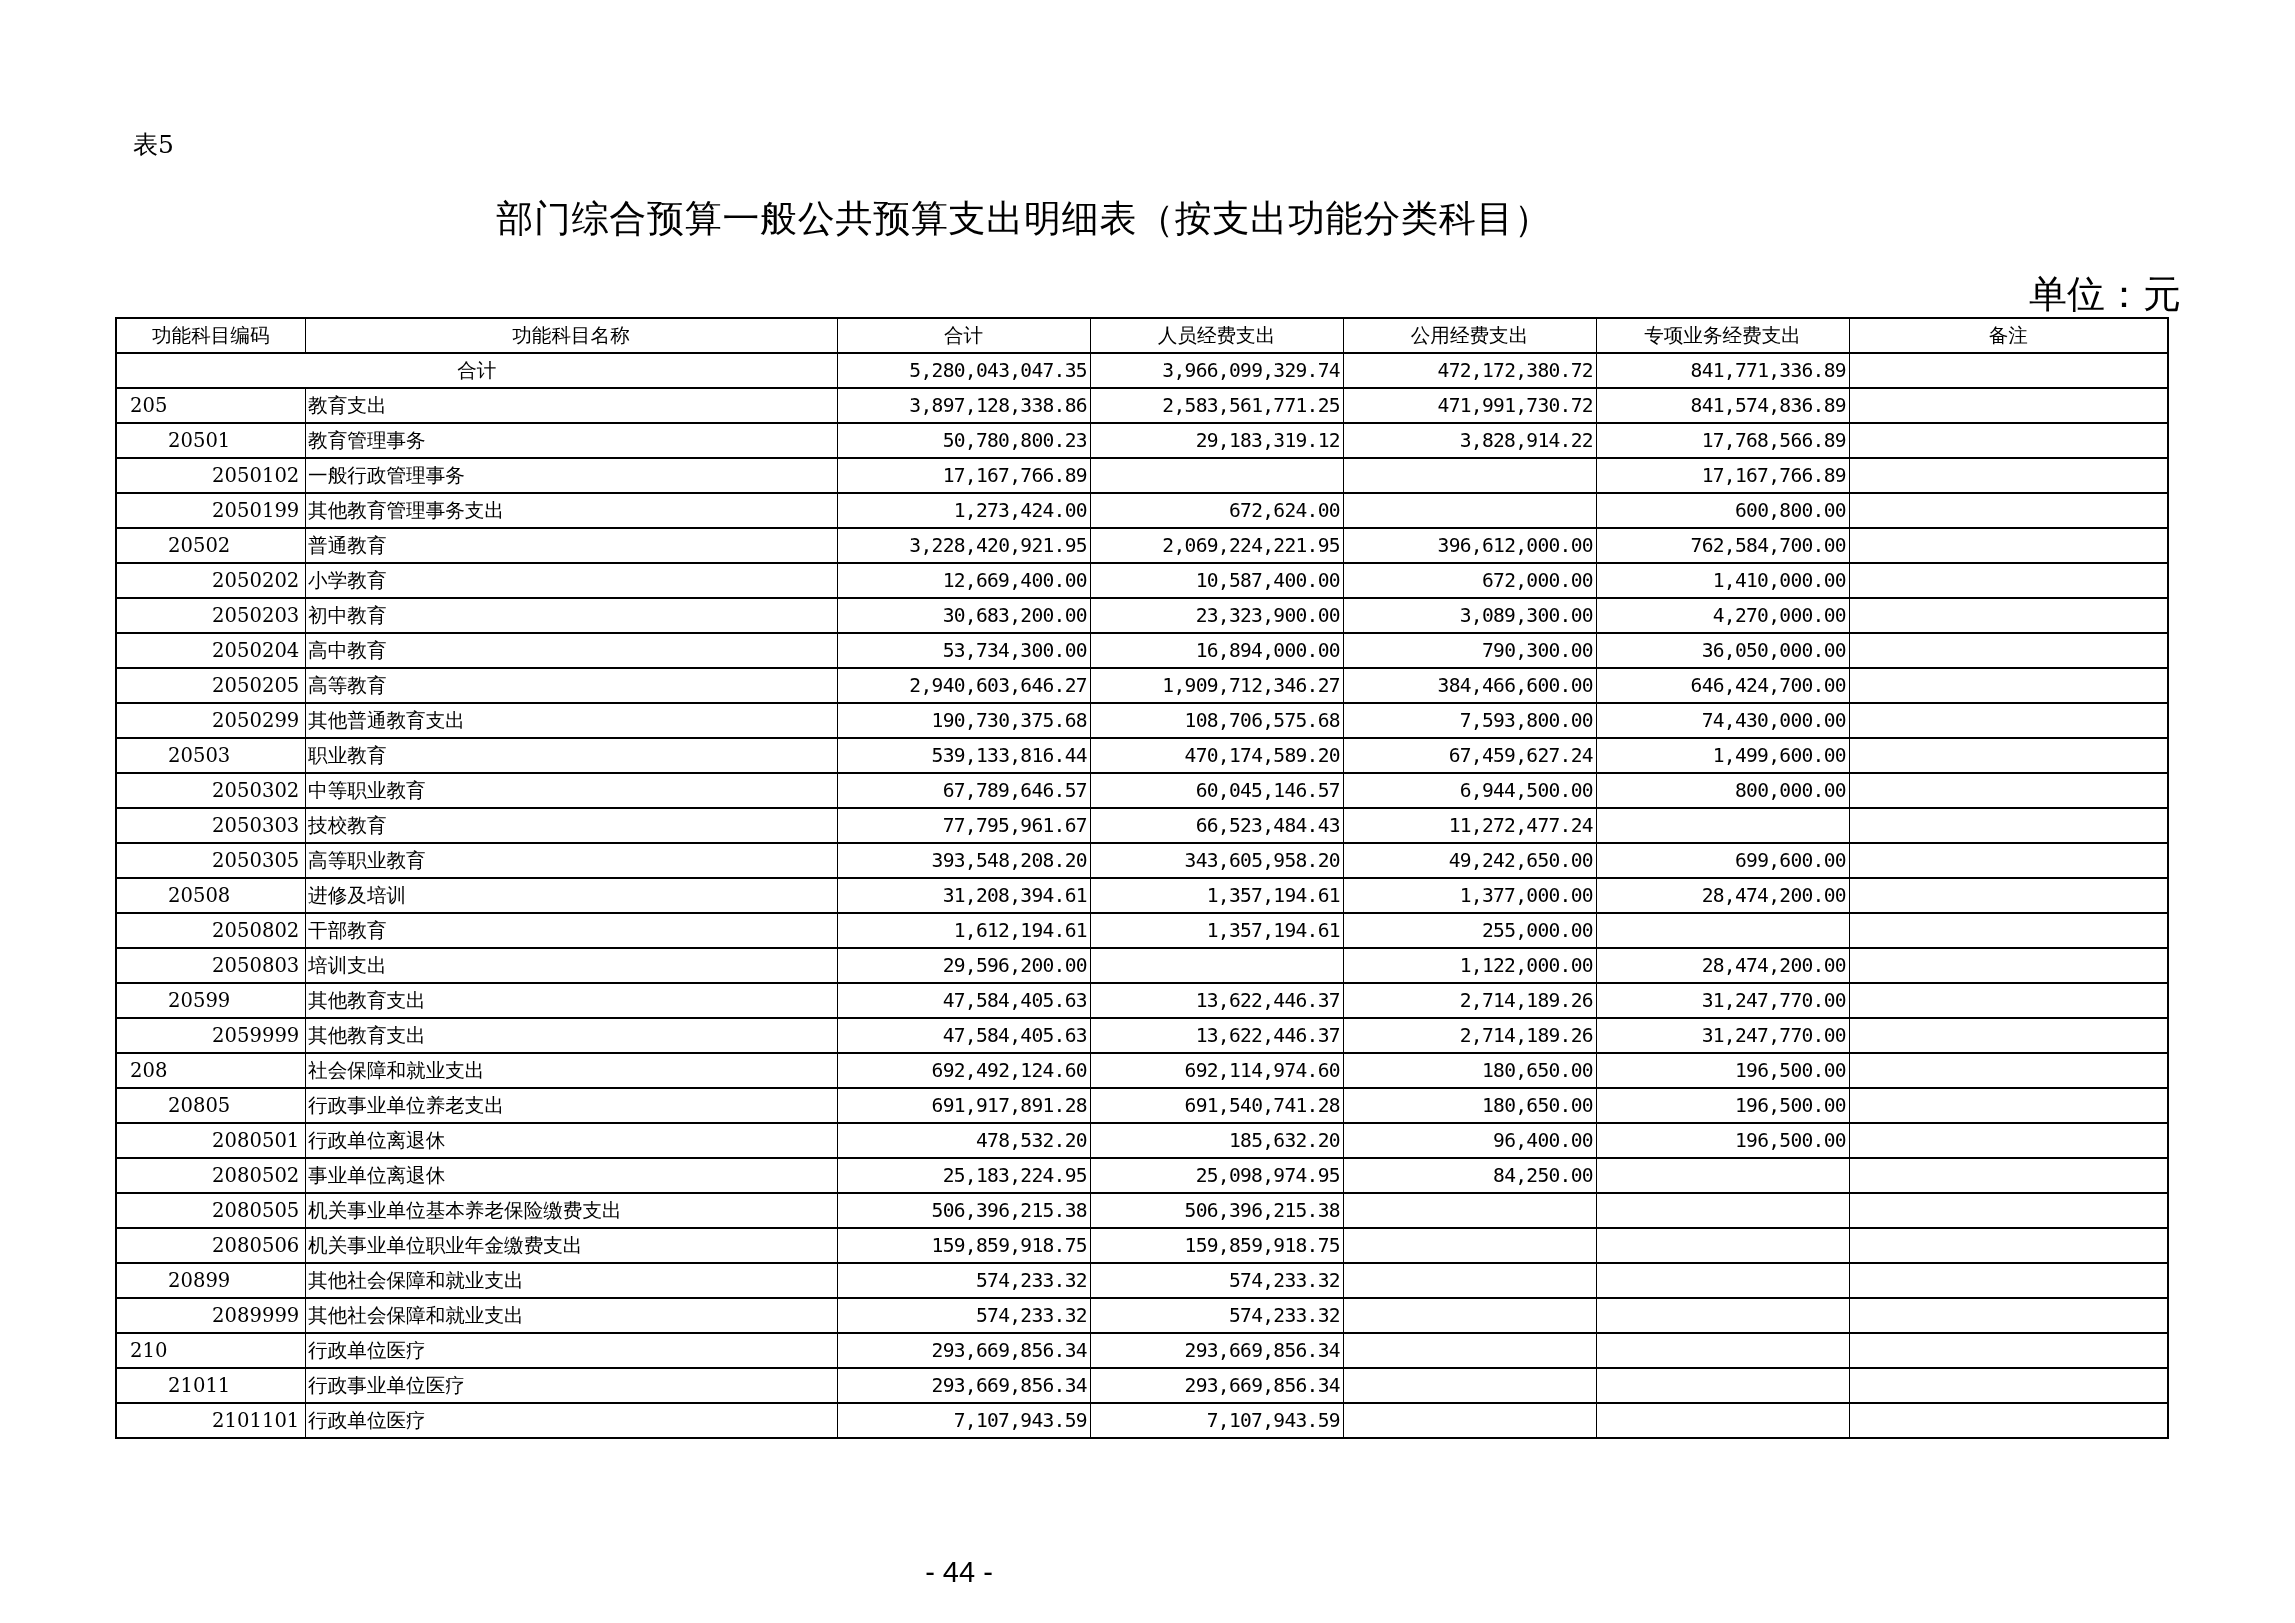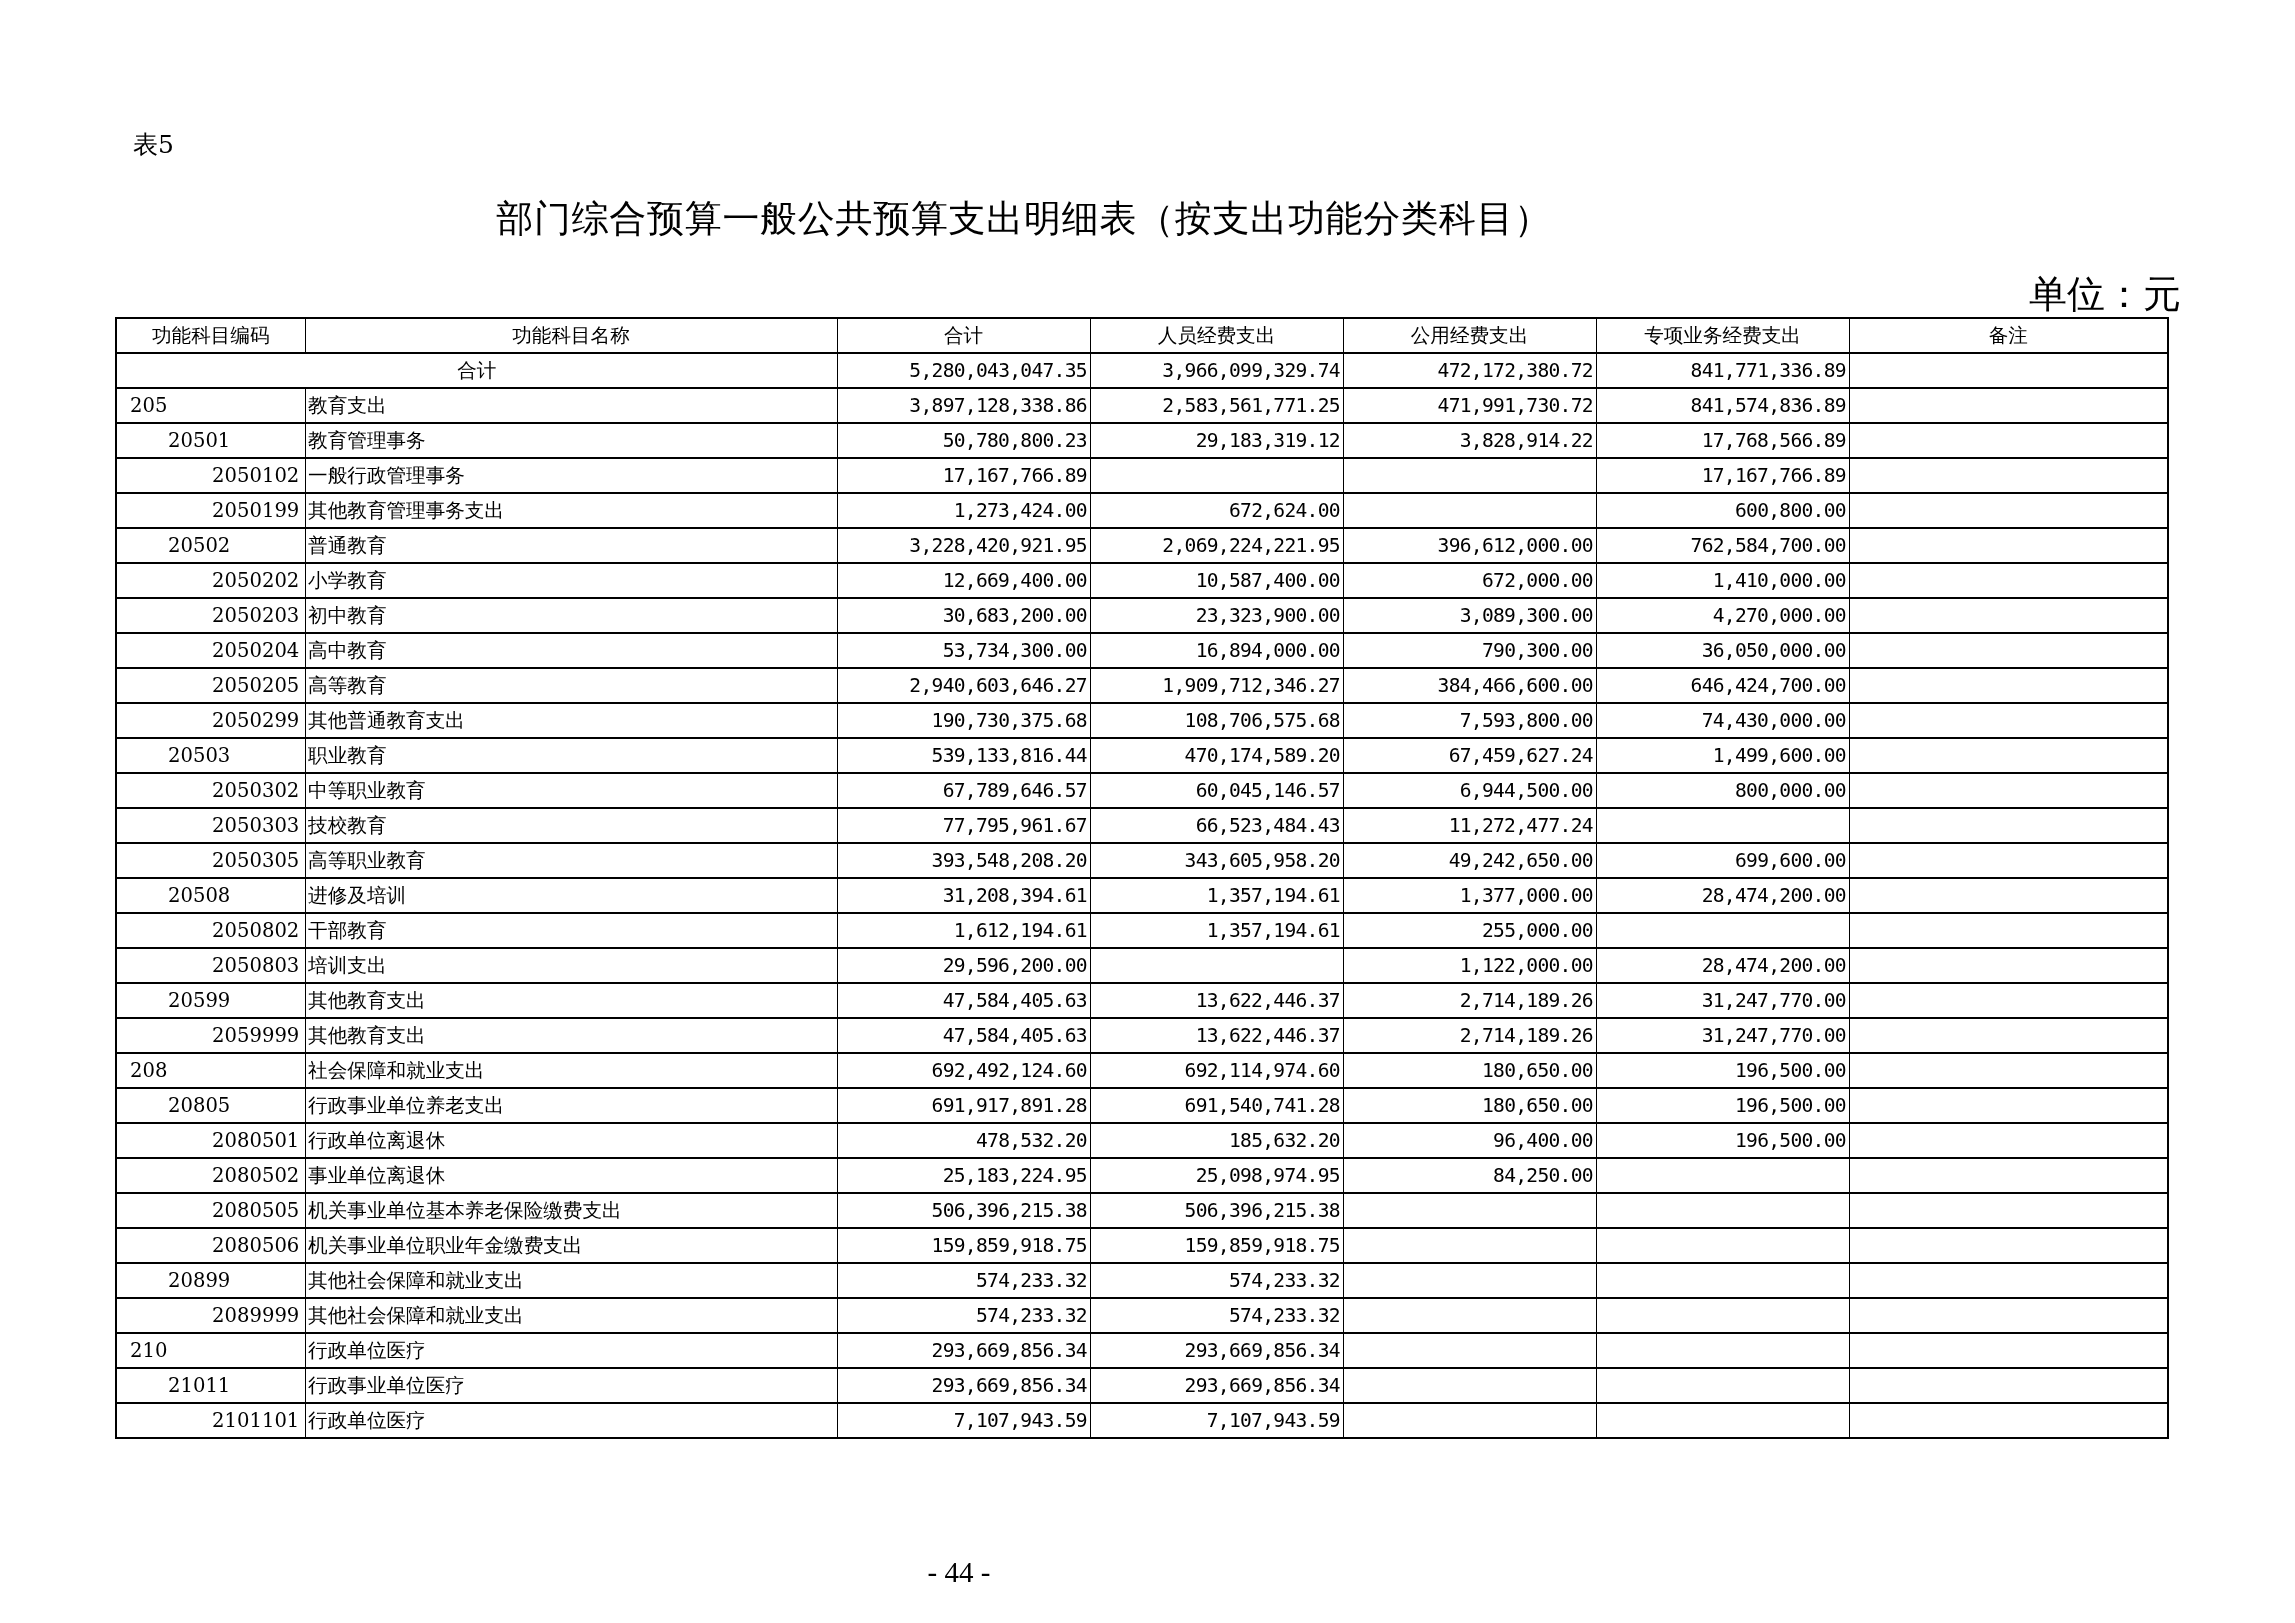--- a/index.html
+++ b/index.html
@@ -82,21 +82,21 @@
   }
   td.total-label { text-align: center; }
   .page-number {
     position: absolute;
     left: 0;
     width: 1918px;
     top: 1553px;
     text-align: center;
     font-size: 29px;
     line-height: 39px;
-    font-family: Liberation Serif, serif;
+    font-family: Liberation Sans, sans-serif;
   }
 </style>
 </head>
 <body>
 
 <div class="table-no">表5</div>
 <div class="doc-title">部门综合预算一般公共预算支出明细表（按支出功能分类科目）</div>
 <div class="unit-label">单位：元</div>
 
 <table class="budget">

